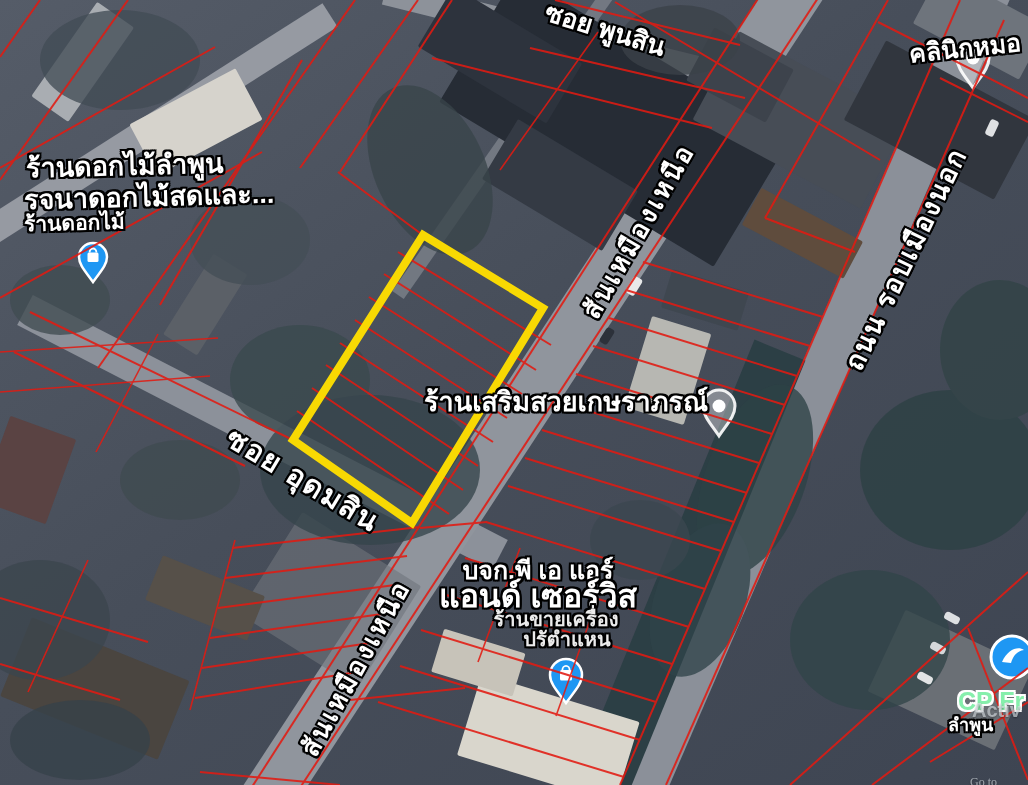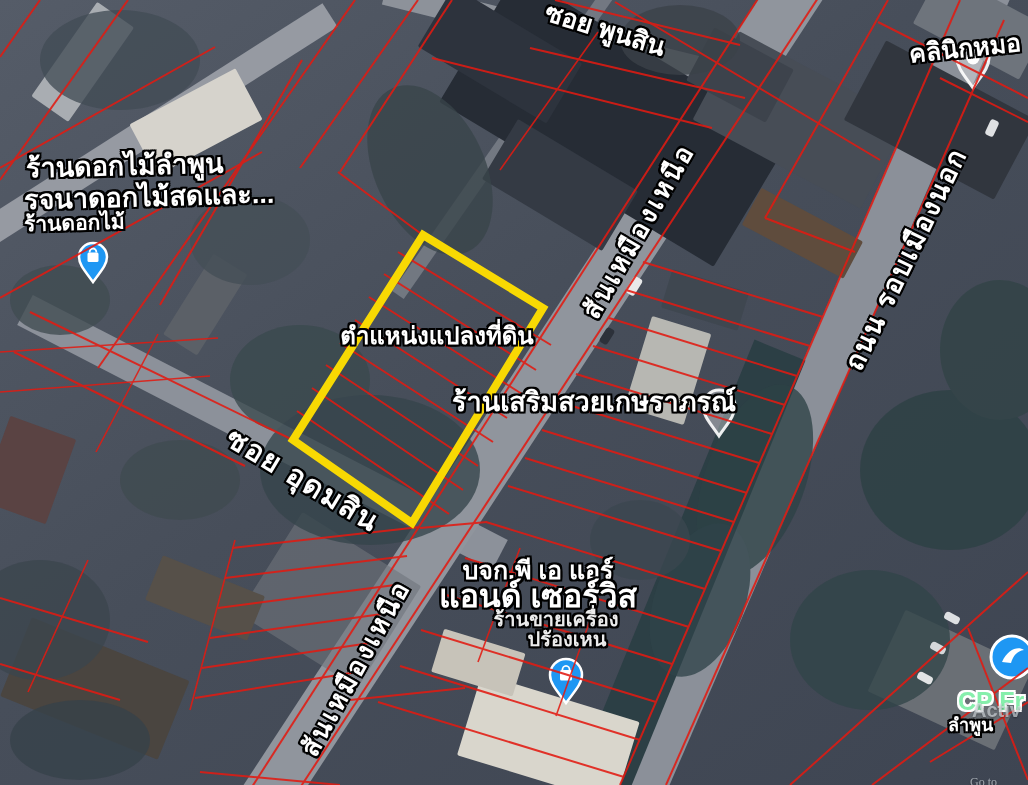--- a/index.html
+++ b/index.html
@@ -213,34 +213,33 @@
   </svg>
 
   <div class="lbl" style="left:605px;top:30px;font-size:26px;transform:translate(-50%,-50%) rotate(17deg);">ซอย พูนสิน</div>
 
   <div class="lbl" style="left:965px;top:48px;font-size:25px;transform:translate(-50%,-50%) rotate(-6deg);">คลินิกหมอ</div>
 
   <div class="lbl left" style="left:26px;top:152px;font-size:27px;transform:rotate(-1.5deg);">ร้านดอกไม้ลำพูน</div>
   <div class="lbl left" style="left:24px;top:183px;font-size:27px;transform:rotate(-1.5deg);">รจนาดอกไม้สดและ...</div>
   <div class="lbl left" style="left:24px;top:212px;font-size:21px;transform:rotate(-1.5deg);">ร้านดอกไม้</div>
 
-  <div class="lbl" style="left:437px;top:336px;font-size:24px;">ตำแหน่งแปลงที่ดิน</div>
 
   <div class="lbl" style="left:639px;top:231px;font-size:26px;letter-spacing:3px;transform:translate(-50%,-50%) rotate(-60deg);">สันเหมืองเหนือ</div>
 
-  <div class="lbl" style="left:566px;top:402px;font-size:27px;margin-left:28px;">ร้านเสริมสวยเกษราภรณ์</div>
+  <div class="lbl" style="left:566px;top:402px;font-size:27px;">ร้านเสริมสวยเกษราภรณ์</div>
 
   <div class="lbl" style="left:303px;top:480px;font-size:29px;letter-spacing:2px;transform:translate(-50%,-50%) rotate(31deg);">ซอย อุดมสิน</div>
 
   <div class="lbl" style="left:356px;top:668px;font-size:26px;letter-spacing:3px;transform:translate(-50%,-50%) rotate(-61deg);">สันเหมืองเหนือ</div>
 
   <div class="lbl" style="left:538px;top:570px;font-size:25px;">บจก.พี เอ แอร์</div>
   <div class="lbl" style="left:538px;top:597px;font-size:32px;">แอนด์ เซอร์วิส</div>
   <div class="lbl small" style="left:556px;top:619px;">ร้านขายเครื่อง</div>
-  <div class="lbl small" style="left:567px;top:639px;">ปรัองเหน</div>
+  <div class="lbl small" style="left:567px;top:639px;">ปรัตำแหน</div>
 
   <div class="lbl" style="left:906px;top:259px;font-size:27px;letter-spacing:2px;transform:translate(-50%,-50%) rotate(-64deg);">ถนน รอบเมืองนอก</div>
 
   <div class="lbl left dark" style="left:958px;top:688px;font-size:25px;">CP Fr</div>
   <div class="lbl left" style="left:948px;top:716px;font-size:18px;">ลำพูน</div>
 
   <div class="lbl left watermark" style="left:972px;top:700px;font-size:20px;font-weight:bold;">Activ</div>
   <div class="lbl left watermark" style="left:970px;top:776px;font-size:12px;font-family:Liberation Serif, serif;">Go to</div>
 
 </div>

